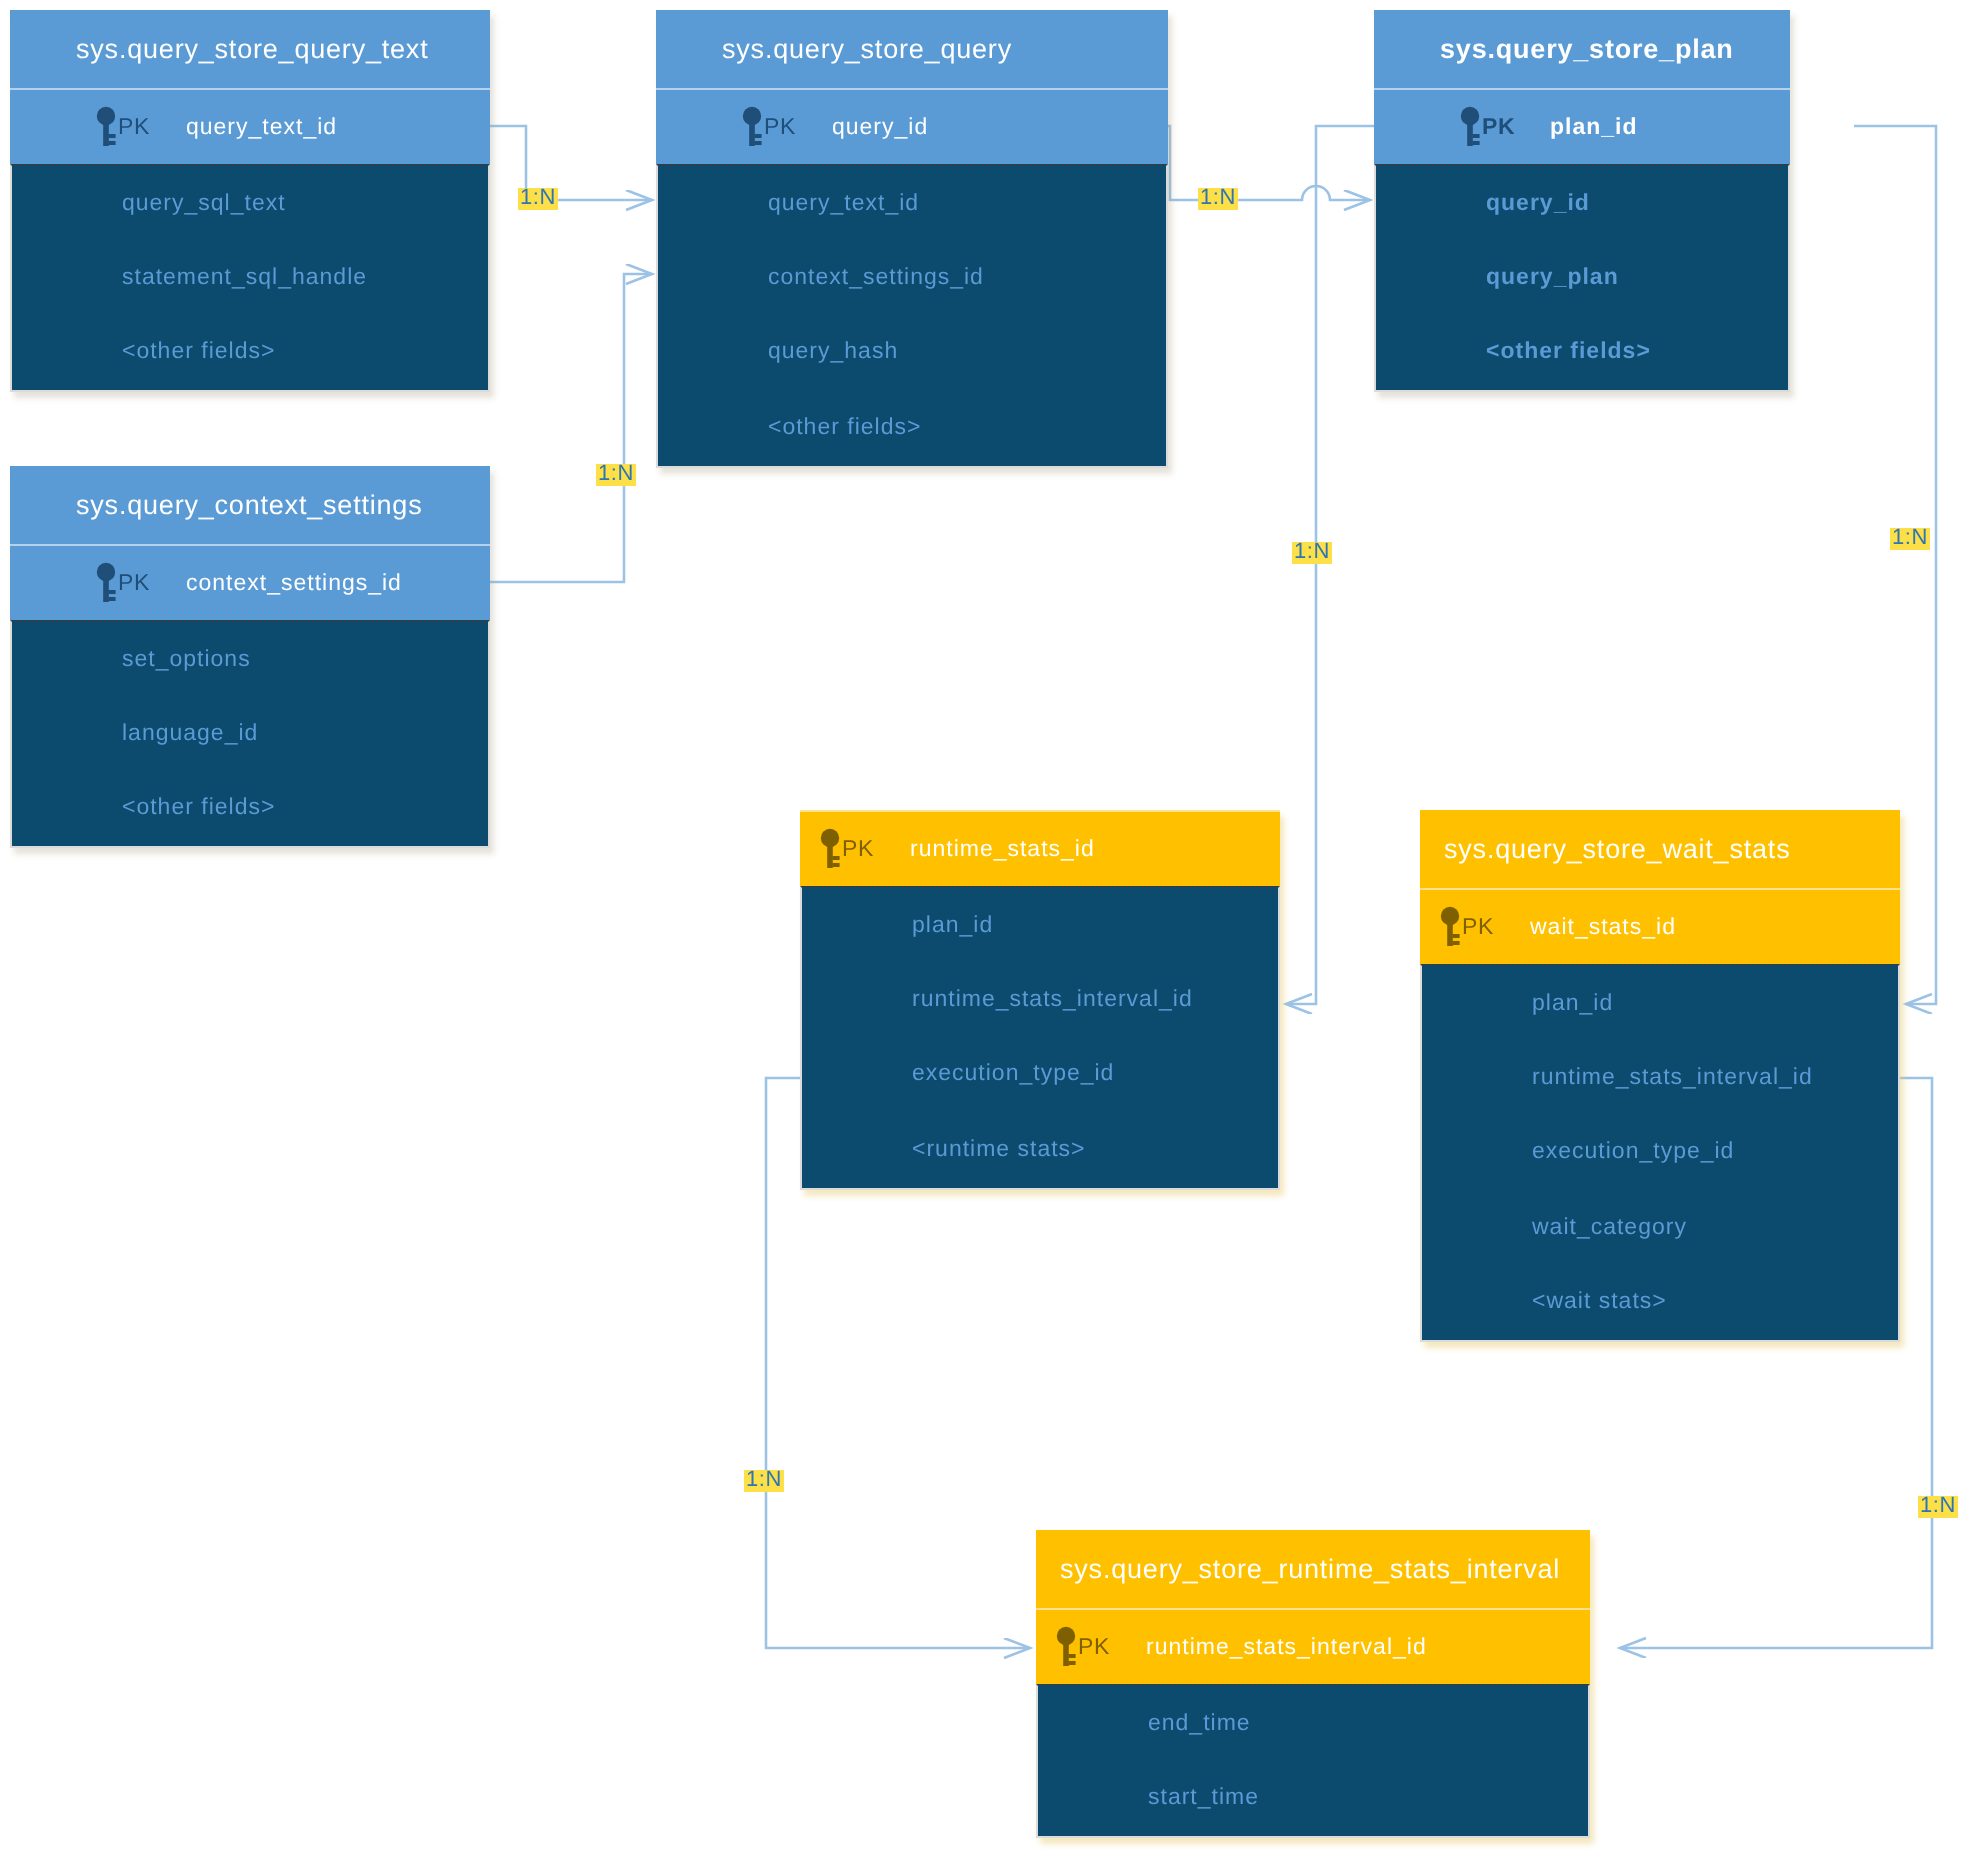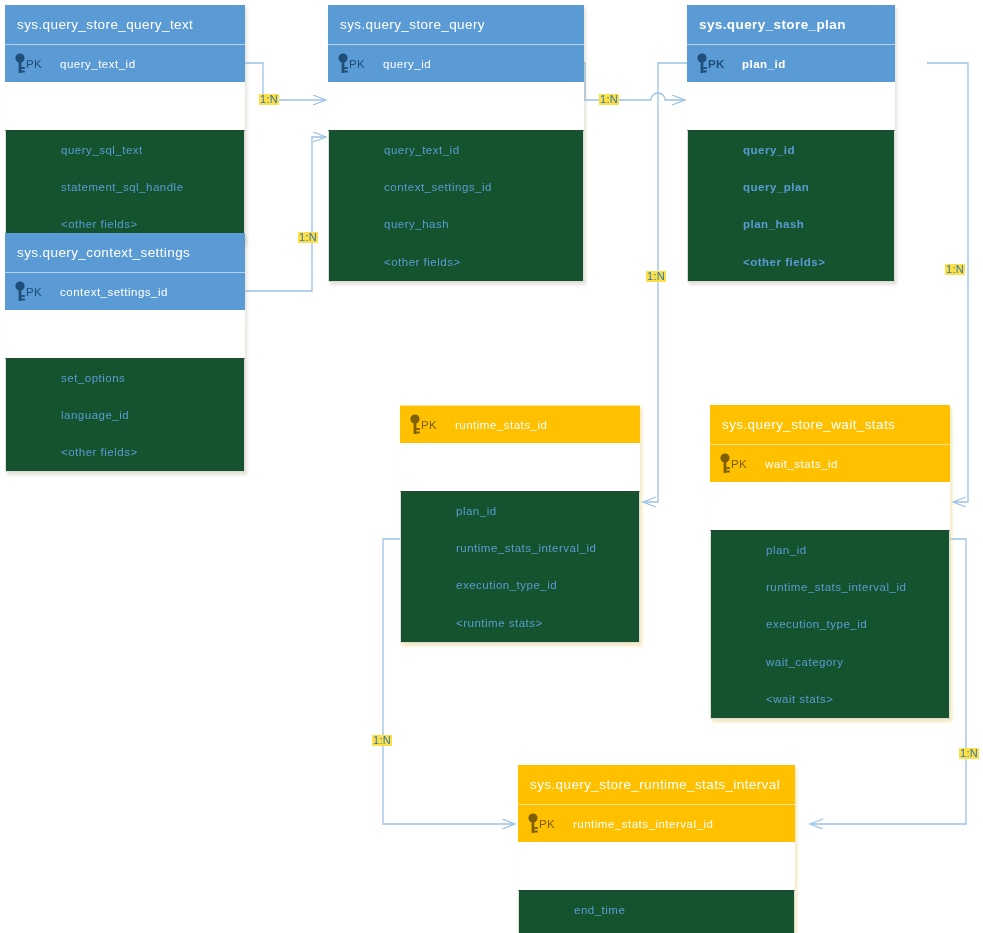--- a/index.html
+++ b/index.html
@@ -56,38 +56,37 @@
 
   .pk-field {
     color: #ffffff;
     font-size: 11.5px;
     letter-spacing: 0.5px;
   }
 
   .key-icon { width: 11px; height: 22px; display: block; }
 
   .t-body {
-    background: #14532d;
+    background: #0c4a6e;
     border: 1px solid #DBDBDB;
     border-top: 1px dotted #3a3a3a;
-    margin-top: 48px;
   }
 
   .t-row {
     height: 37.4px;
     display: flex;
     align-items: center;
     padding-left: 55px;
     color: #5B9BD5;
     font-size: 11.5px;
     letter-spacing: 0.5px;
   }
 
   
-  .blue .t-header, .blue .t-pk { background: #5B9BD5; }
+  .blue .t-header, .blue .t-pk { background: #5B9BD5; padding-left: 33px; }
   .blue .pk-badge { color: #1F4E79; }
   .blue .key-icon { fill: #1F4E79; }
 
   .orange .t-header, .orange .t-pk { background: #FFC000; }
   .orange .pk-badge { color: #7F6000; }
   .orange .key-icon { fill: #7F6000; }
   .orange.entity { box-shadow: 2px 3px 3px rgba(230,205,110,0.45); }
 
   .conn-label {
     position: absolute;
@@ -182,21 +181,20 @@
             <rect x="6.2" y="14" width="3.6" height="2"></rect>
             <rect x="6.2" y="17.5" width="3.6" height="2"></rect>
           </svg>
         <span class="pk-label">PK</span>
       </span>
       <span class="pk-field">plan_id</span>
     </div>
     <div class="t-body">
       <div class="t-row">query_id</div>
       <div class="t-row">query_plan</div>
-      <div class="t-row">plan_hash</div>
       <div class="t-row">&lt;other fields&gt;</div>
     </div>
   </div>
 
   <div class="entity blue" style="left:5px;top:233px;width:240px;">
     <div class="t-header">sys.query_context_settings</div>
     <div class="t-pk">
       <span class="pk-badge">
         <svg class="key-icon" viewBox="0 0 11 22">
             <circle cx="5" cy="5" r="4.6"></circle>

